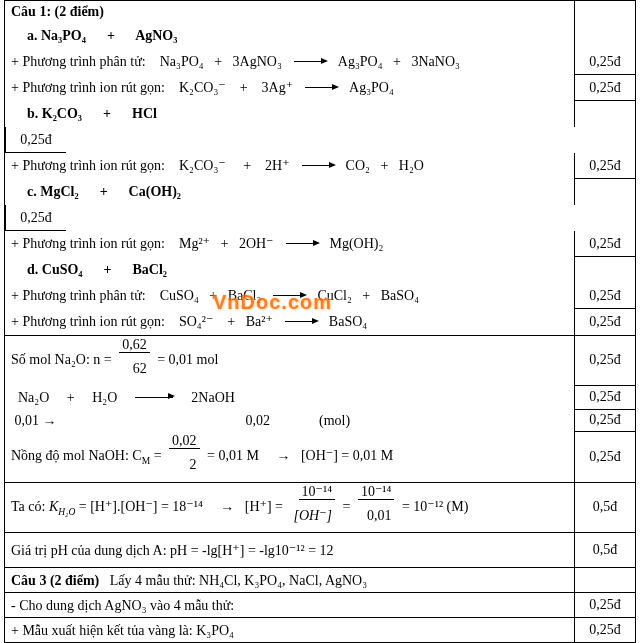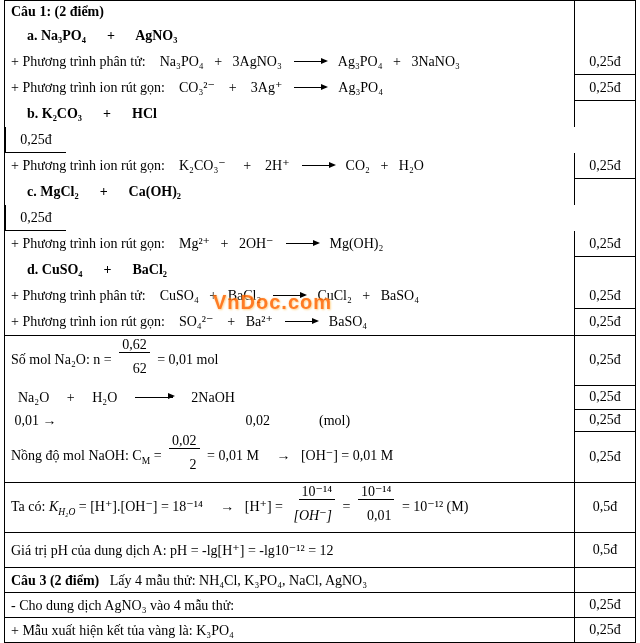--- a/index.html
+++ b/index.html
@@ -65,21 +65,21 @@
 
     <div class="row r-h">
       <div class="cc bold ind">a. Na₃PO₄      +      AgNO₃</div>
       <div class="pt"></div>
     </div>
     <div class="row r-e">
       <div class="cc"><span class="lbl">+ Phương trình phân tử:</span><span>Na₃PO₄   +   3AgNO₃</span><span class="arrow"></span><span>Ag₃PO₄   +   3NaNO₃</span></div>
       <div class="pt pb">0,25đ</div>
     </div>
     <div class="row r-e">
-      <div class="cc"><span class="lbl">+ Phương trình ion rút gọn:</span><span>CO₃²⁻    +    3Ag⁺</span><span class="arrow"></span><span>Ag₃PO₄</span></div>
+      <div class="cc"><span class="lbl">+ Phương trình ion rút gọn:</span><span>K₂CO₃⁻    +    3Ag⁺</span><span class="arrow"></span><span>Ag₃PO₄</span></div>
       <div class="pt pb">0,25đ</div>
     </div>
 
     <div class="row r-h">
       <div class="cc bold ind">b. K₂CO₃      +      HCl</div>
       <div class="pt"></div>
     </div>
     <div class="row r-e">
       <div class="pt pb">0,25đ</div>
     </div>

